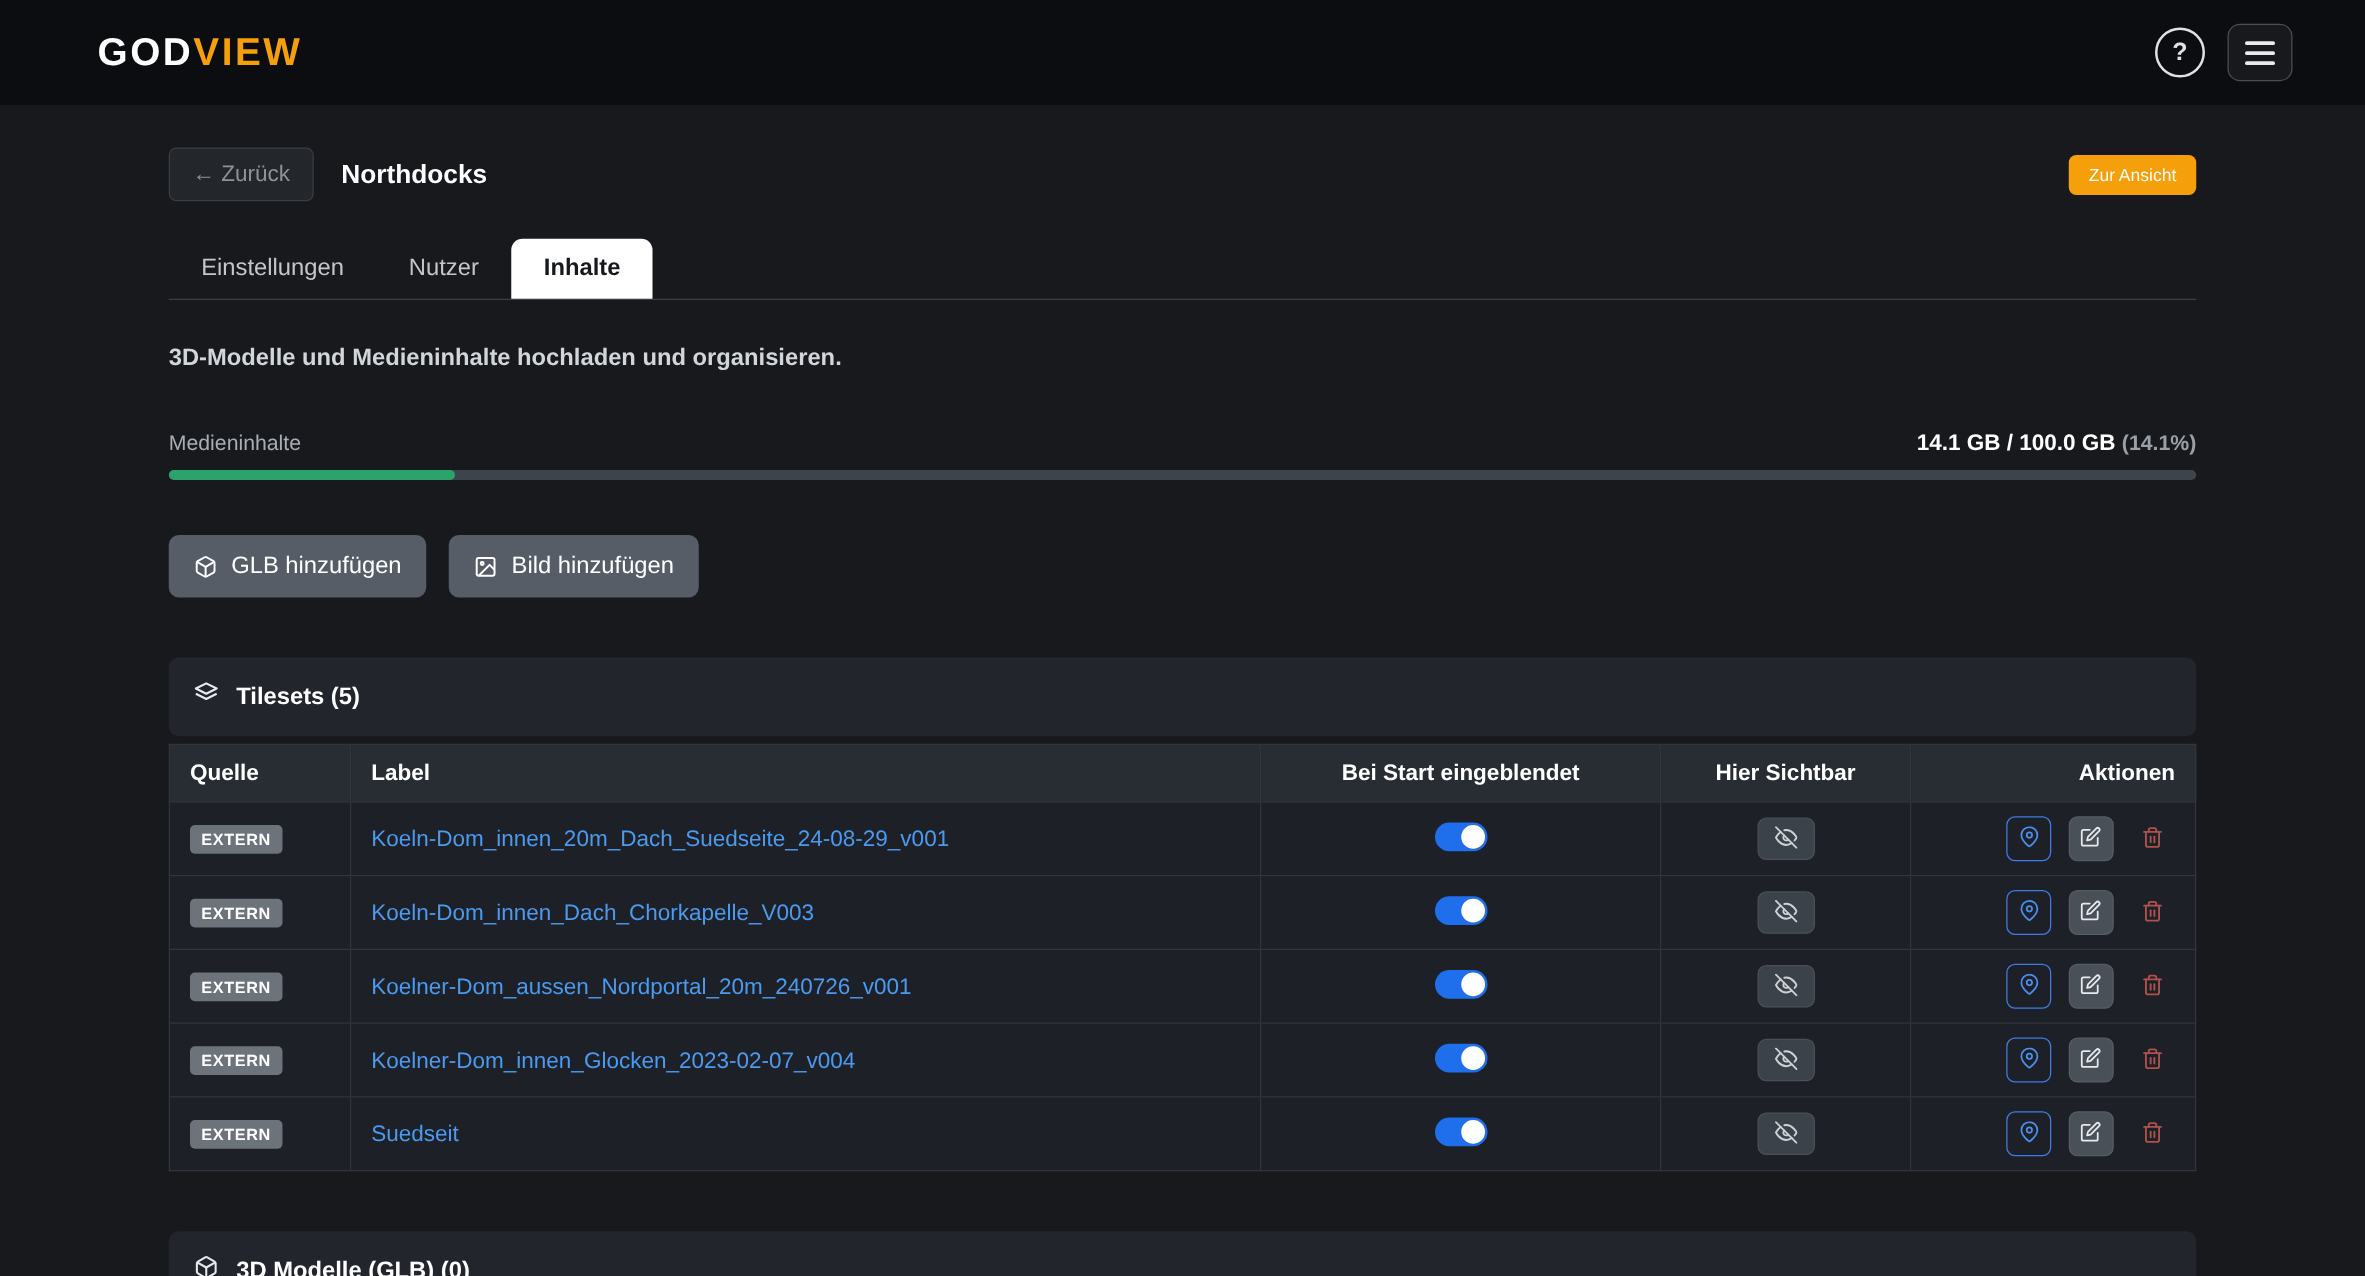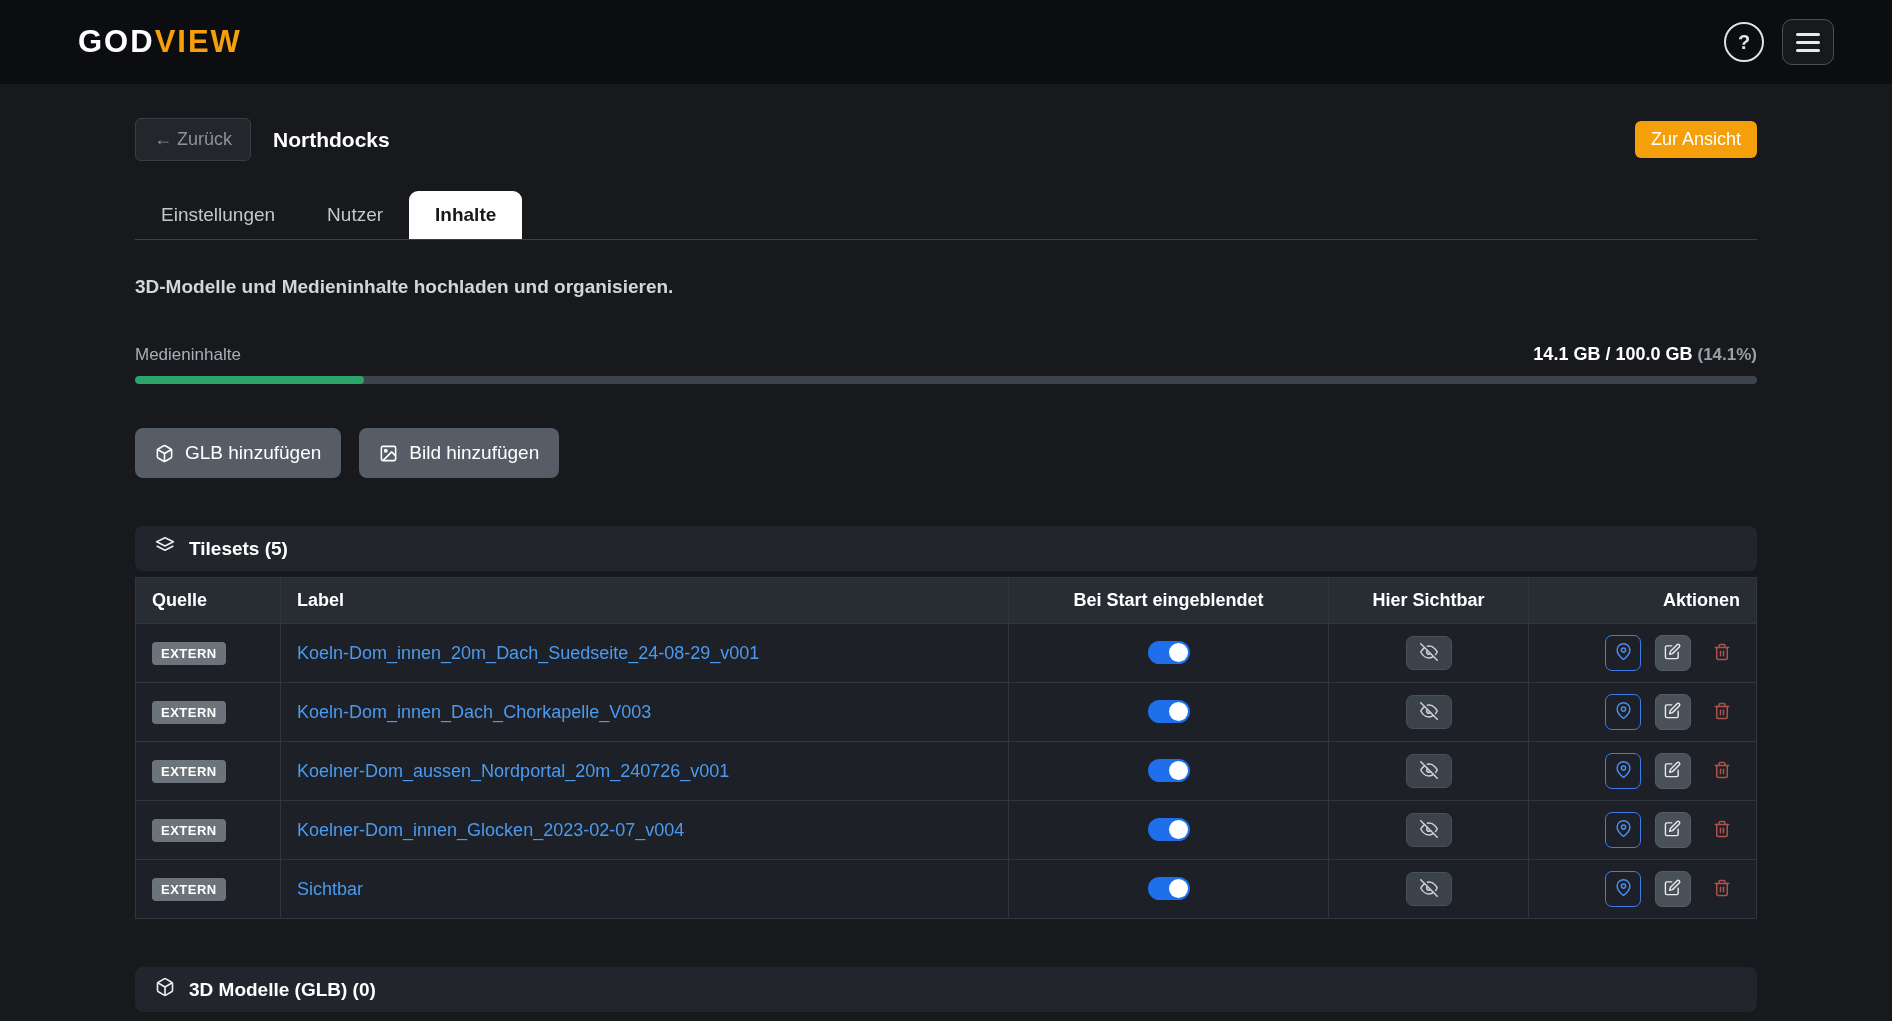--- a/index.html
+++ b/index.html
@@ -37,21 +37,21 @@
   .container { width:1622px; margin:0 auto; }
 
   .page-header { display:flex; align-items:center; margin-top:34px; }
   .back-btn {
     background:#23262b; border:1px solid #3a3f45; color:#8d939a;
     font-size:18px; font-family:inherit; padding:10px 18px; border-radius:6px; cursor:pointer;
   }
   .page-title { font-size:21px; font-weight:700; color:#ffffff; margin:0 0 0 22px; }
   .view-btn {
     margin-left:auto; background:#f59f0b; color:#ffffff;
-    font-size:18px; font-family:inherit; padding:8px 16px;
+    font-size:14px; font-family:inherit; padding:8px 16px;
     border:none; border-radius:6px; cursor:pointer;
   }
 
   
   .tabs { display:flex; margin-top:30px; border-bottom:1px solid #3a4046; }
   .tab {
     background:transparent; border:none; color:#c3c7cc;
     font-size:19px; font-family:inherit; padding:13px 26px; cursor:pointer;
   }
   .tab.active { background:#ffffff; color:#16181c; font-weight:600; border-radius:9px 9px 0 0; }
@@ -75,21 +75,21 @@
     height:50px; padding:0 20px; border:none; border-radius:8px; cursor:pointer;
   }
   .action-btn.primary { background:#f59f0b; }
   .action-btn.secondary { background:#565d66; }
   .action-btn svg { display:block; }
 
   
   .section { margin-top:48px; }
   .section-header {
     display:flex; align-items:center; gap:14px;
-    height:45px; background:#22262c; border-radius:8px; padding:0 20px;
+    height:63px; background:#22262c; border-radius:8px; padding:0 20px;
     font-size:19px; font-weight:700; color:#ffffff;
   }
   .section-header svg { color:#e8eaee; }
 
   table.data-table { width:100%; border-collapse:collapse; margin-top:6px; table-layout:fixed; }
   .data-table th, .data-table td { border:1px solid #31363d; padding:0 16px; }
   .data-table th { background:#282d33; color:#ffffff; font-size:18px; font-weight:700; height:46px;margin-left:32px; }
   .data-table td { background:#1d2127; height:59px; }
   .al { text-align:left; } .ac { text-align:center; } .ar { text-align:right; }
 
@@ -441,21 +441,21 @@
         </span>
       </button>
     </td>
   </tr>
 
   <tr class="t-row">
     <td class="al">
       <span class="badge">EXTERN</span>
     </td>
     <td class="al">
-      <a class="row-link" href="#">Sichtbar</a>
+      <a class="row-link" href="#">Suedseit</a>
     </td>
     <td class="ac">
       <span class="toggle on">
                 <span class="knob"></span>
               </span>
     </td>
     <td class="ac">
       <button class="eye-btn">
         <span>
           <svg width="18" height="18" viewBox="0 0 24 24" fill="none" stroke="currentColor" stroke-width="2" stroke-linecap="round" stroke-linejoin="round">

